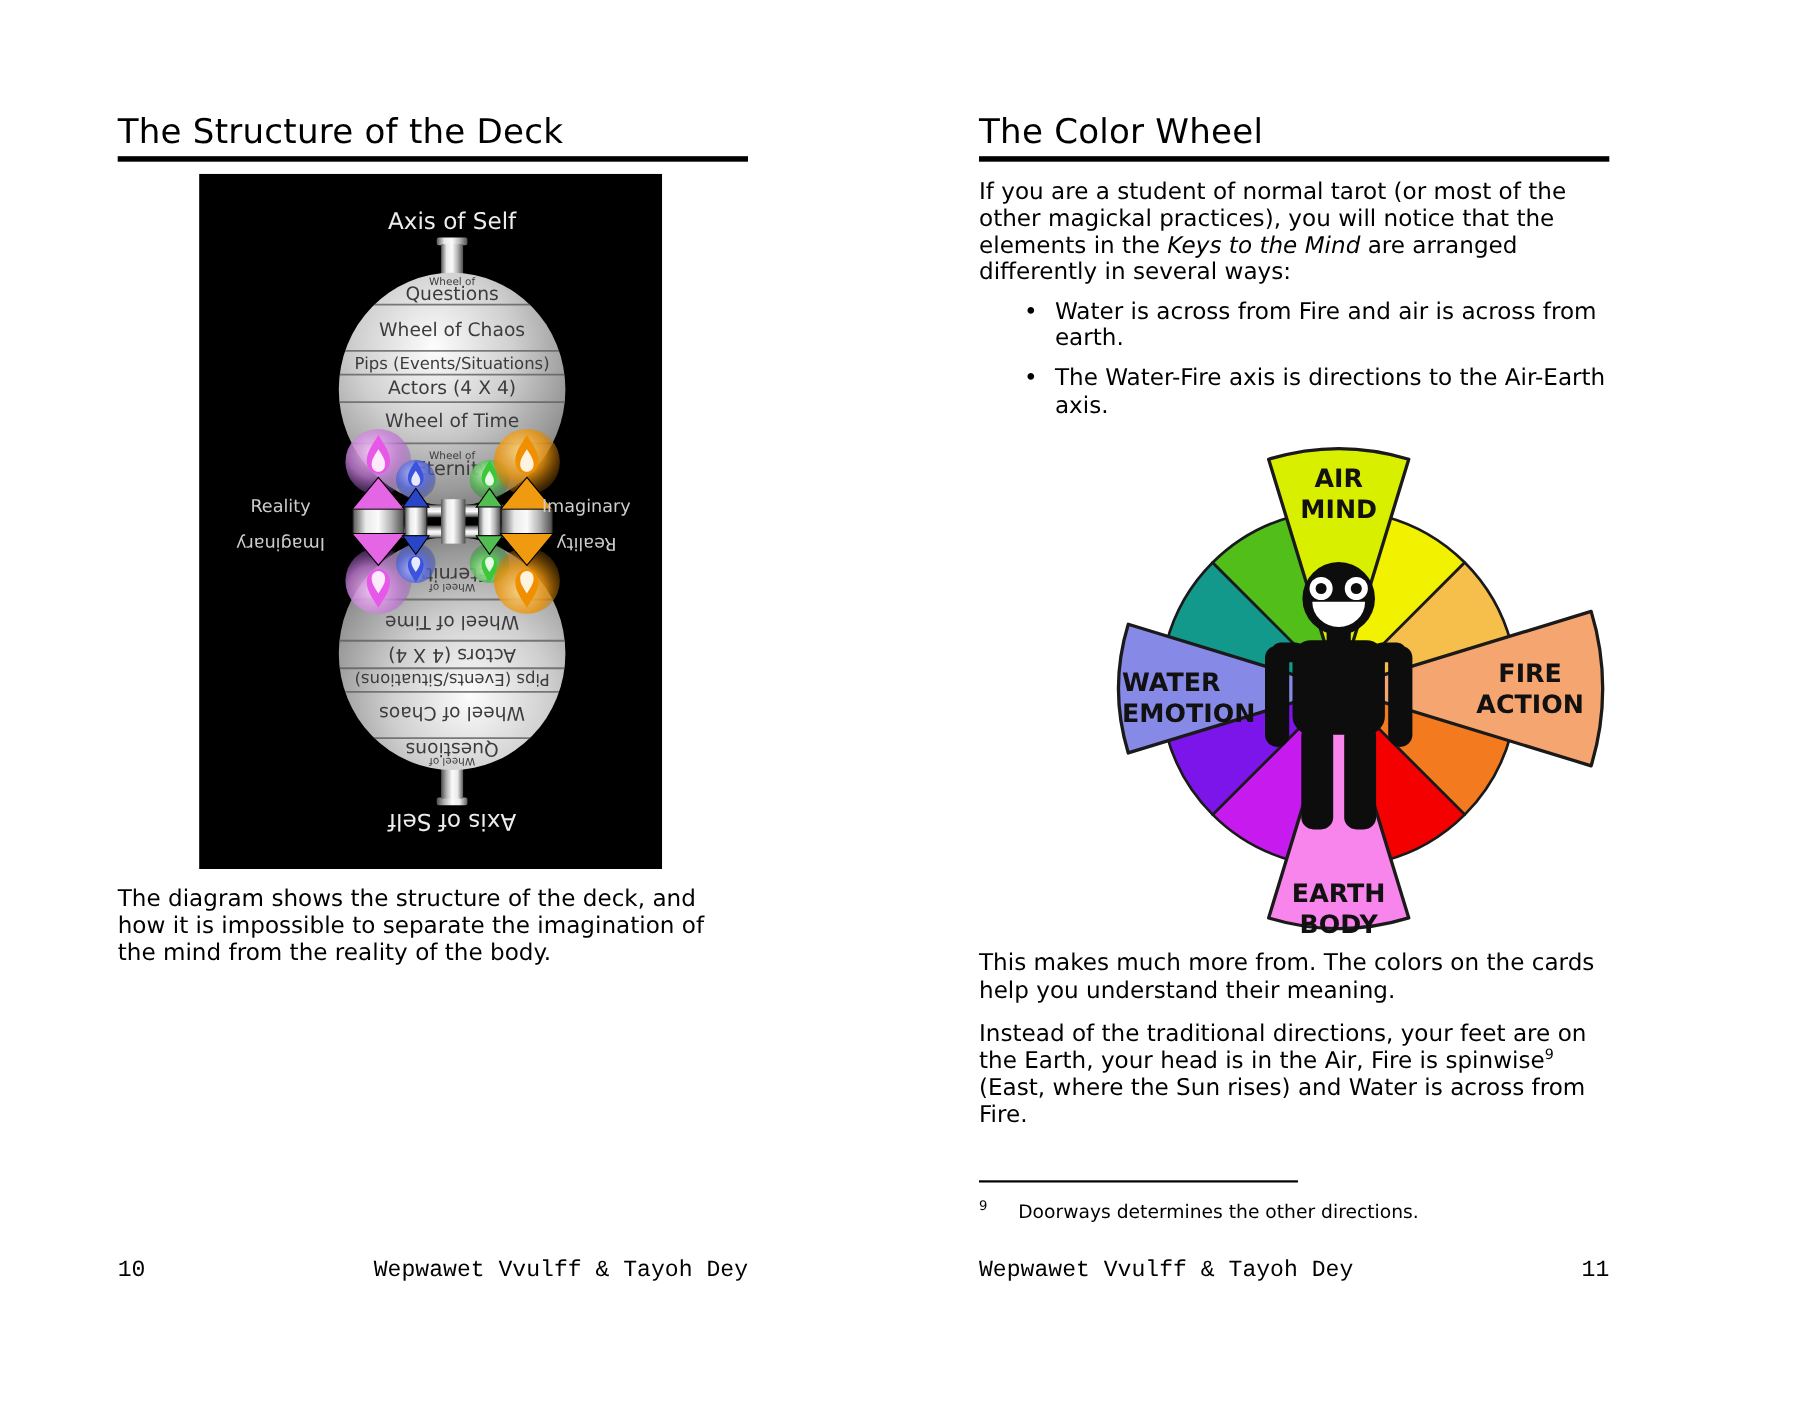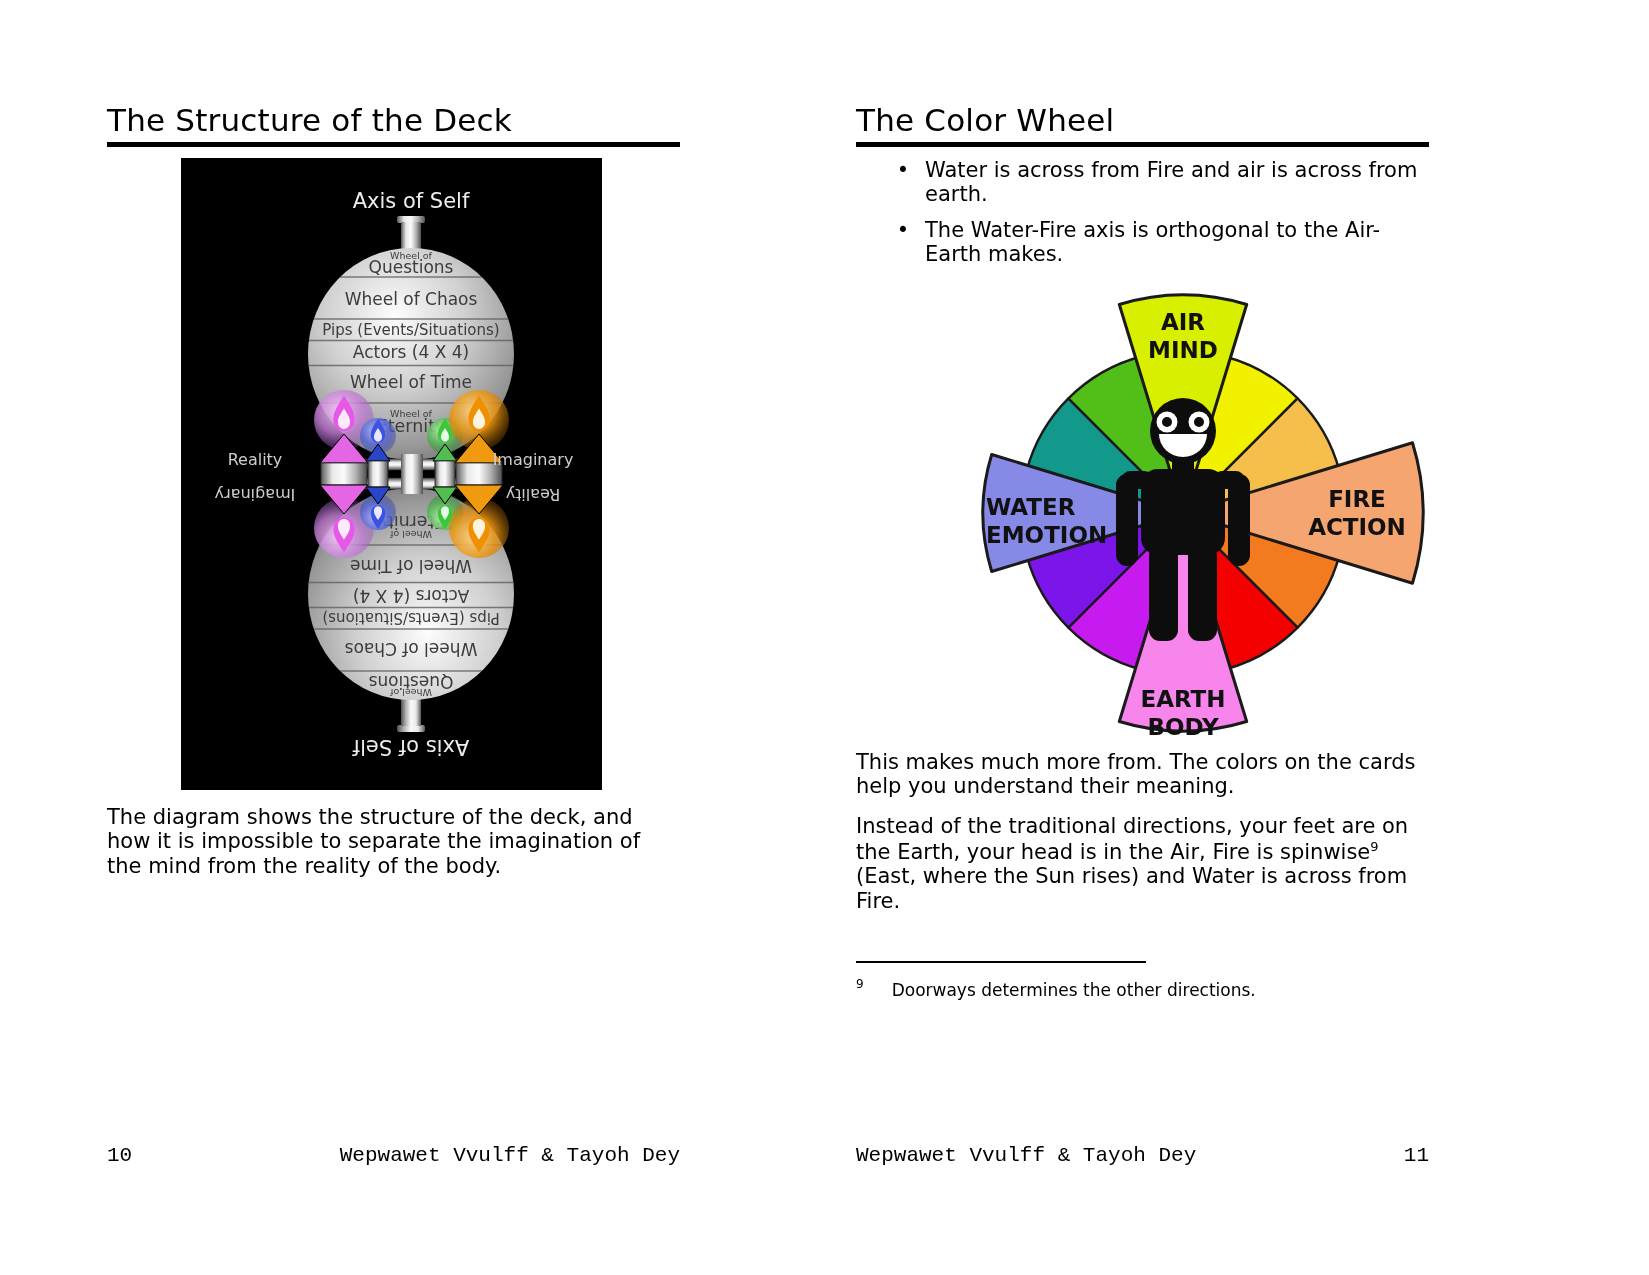--- a/index.html
+++ b/index.html
@@ -3,21 +3,21 @@
 <meta charset="utf-8">
 <style>
   html,body { margin:0; padding:0; }
   body {
     width:1649px; height:1275px; position:relative; background:#ffffff;
     font-family:"DejaVu Sans","Liberation Sans",sans-serif; color:#000;
     overflow:hidden;
   }
   .page { position:absolute; top:0; width:573px; height:1275px; }
   .page-left  { left:107px; }
-  .page-right { left:856px; }
+  .page-right { left:890px; }
   h1.page-title {
     font-size:31px; font-weight:normal; line-height:1.18;
     margin:102px 0 0 0; padding-bottom:3px; border-bottom:5px solid #000;
     letter-spacing:0.2px;
   }
   p.body { font-size:21px; line-height:1.17; margin:15px 0 0 0; }
   .italic { font-style:italic; }
   sup.inline-sup { font-size:13px; }
   ul.bullets { list-style:none; margin:2px 0 0 0; padding:0 0 0 40px;
     font-size:21px; line-height:1.17; }
@@ -159,29 +159,30 @@
   <p class="body para-after-figure">The diagram shows the structure of the deck, and how it is impossible to separate the imagination of the mind from the reality of the body.</p>
 
   <footer class="page-footer">
     <span>10</span>
     <span>Wepwawet Vvulff &amp; Tayoh Dey</span>
   </footer>
 </section>
 
 <section class="page page-right">
   <h1 class="page-title">The Color Wheel</h1>
+  <p class="body"><span>If you are a student of normal tarot (or most of the other magickal practices), you will notice that the elements in the </span><span class="italic">Keys to the Mind</span><span> are arranged differently in several ways:</span></p>
 
   <ul class="bullets">
     <li>
       <span class="bullet-dot">•</span>
       <span>Water is across from Fire and air is across from earth.</span>
     </li>
     <li>
       <span class="bullet-dot">•</span>
-      <span>The Water-Fire axis is orthogonal to the Air-Earth makes.</span>
+      <span>The Water-Fire axis is directions to the Air-Earth axis.</span>
     </li>
   </ul>
 
   <figure class="wheel-figure">
     <svg width="465" height="455" viewBox="0 0 465 455">
 
       <g stroke="#1a1a1a" stroke-width="2.4" stroke-linejoin="round">
         <path d="M213,230 L171.1,73.5 A162,162 0 0 1 254.9,73.5 Z" fill="#D8F000"></path>
         <path d="M213,230 L254.9,73.5 A162,162 0 0 1 327.6,115.4 Z" fill="#F2F200"></path>
         <path d="M213,230 L327.6,115.4 A162,162 0 0 1 369.5,188.1 Z" fill="#F6BE4B"></path>

